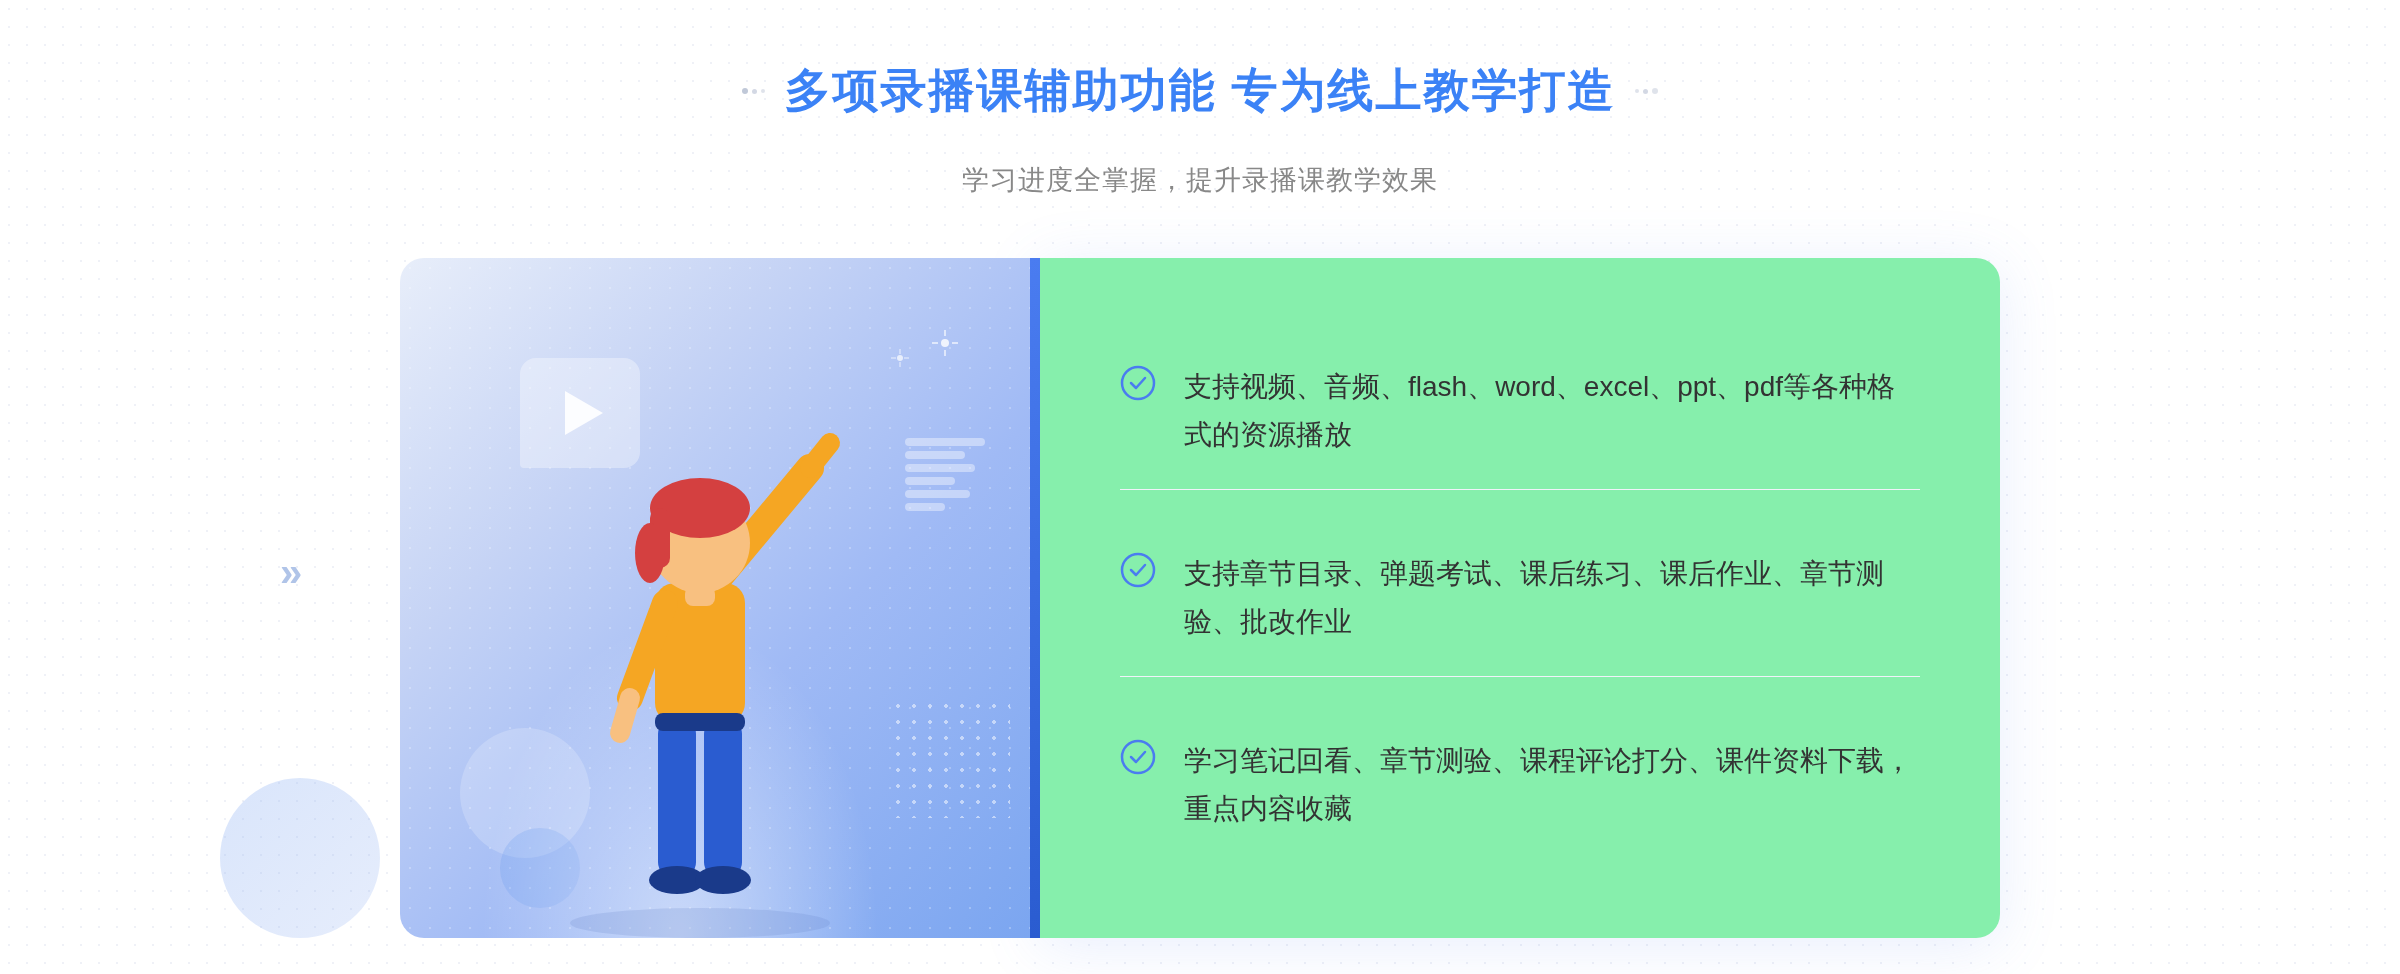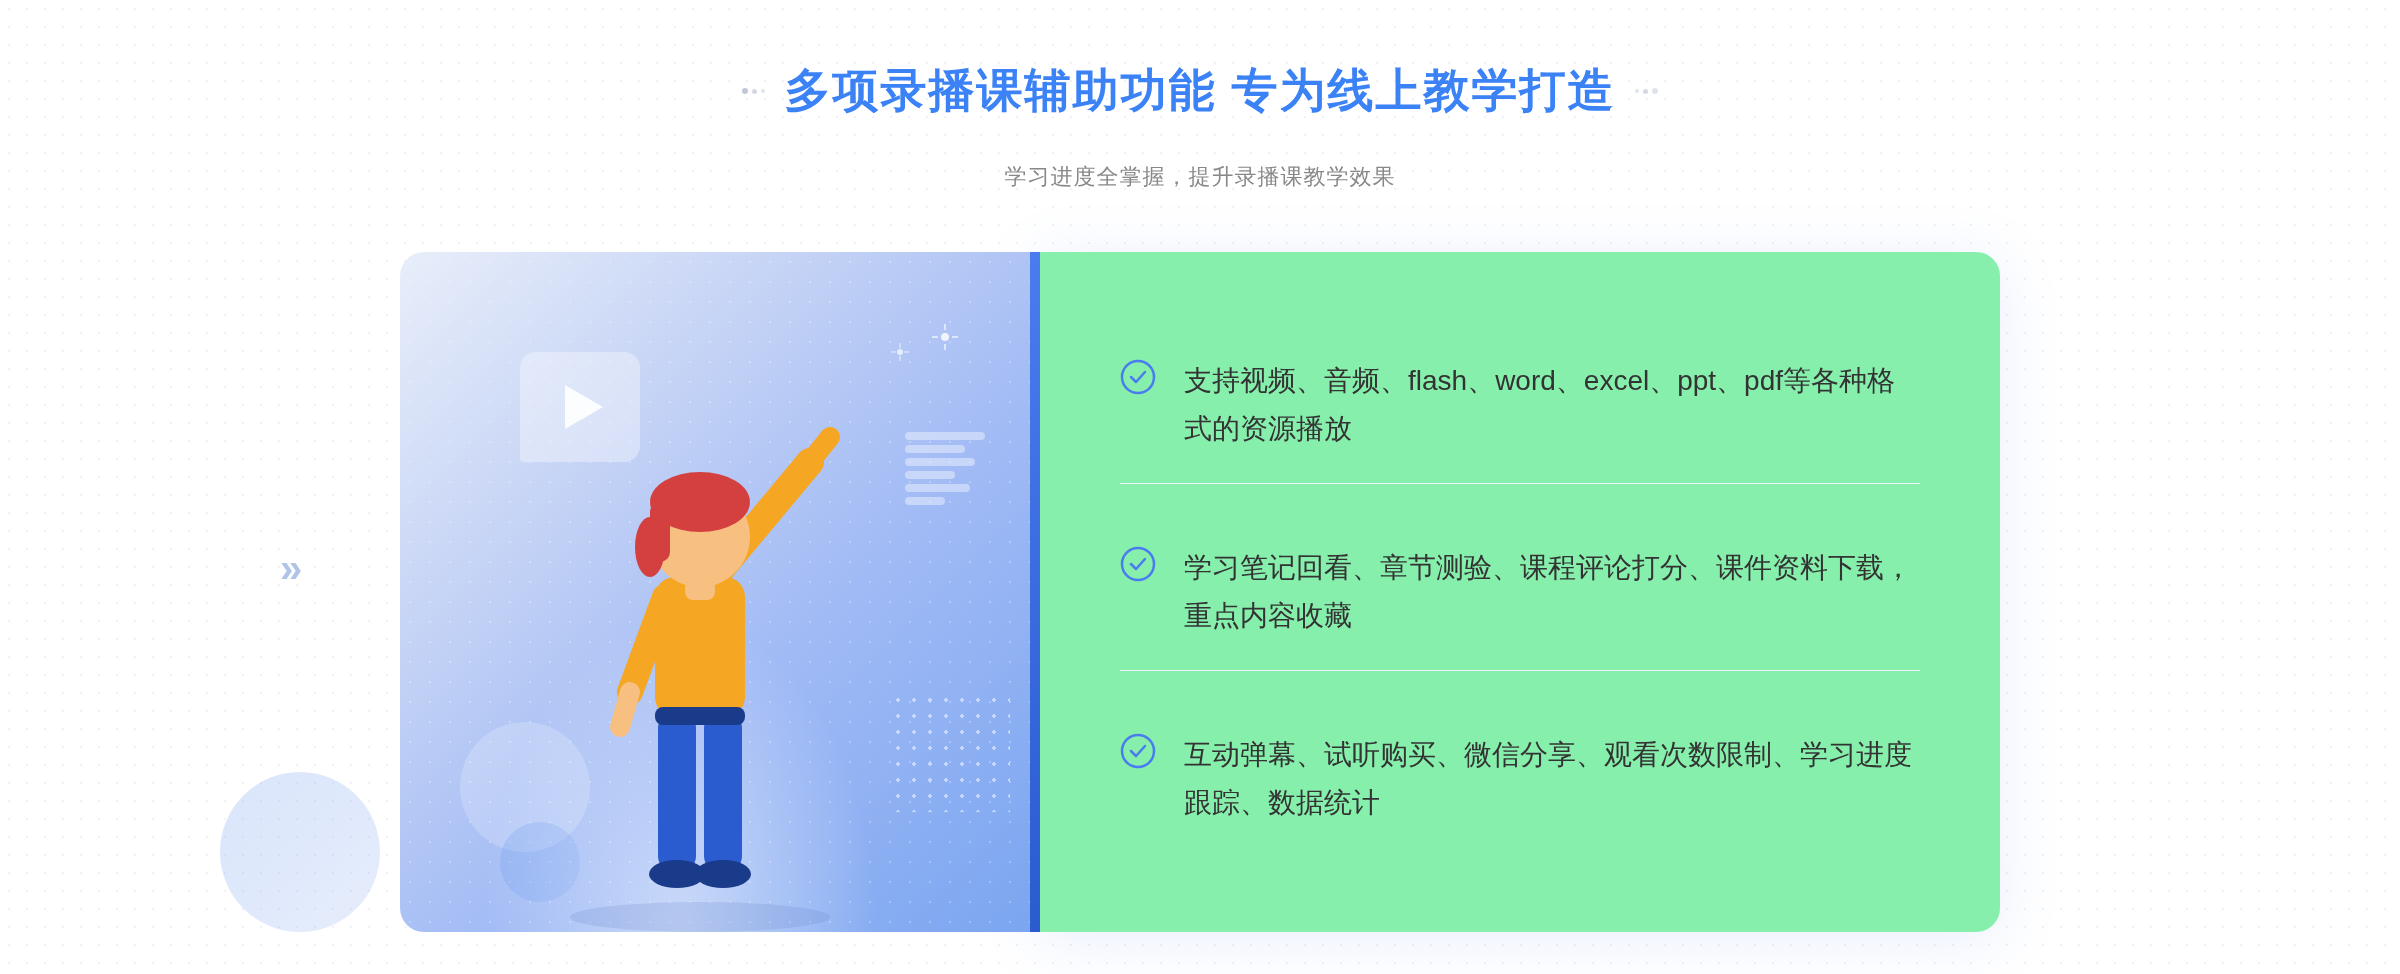--- a/index.html
+++ b/index.html
@@ -100,21 +100,21 @@
     }
 
     .main-title {
       font-size: 46px;
       font-weight: 700;
       color: #3b82f6;
       letter-spacing: 2px;
     }
 
     .sub-title {
-      font-size: 22px;
+      font-size: 27px;
       color: #888;
       letter-spacing: 1px;
       margin-top: 40px;
     }
 
     
     .content-area {
       display: flex;
       align-items: stretch;
       width: 1600px;
@@ -420,38 +420,38 @@
       <div class="feature-item">
         <div class="check-icon">
           <svg viewBox="0 0 36 36" fill="none" xmlns="http://www.w3.org/2000/svg">
             <circle cx="18" cy="18" r="16" stroke="#4a7cf0" stroke-width="2.5"></circle>
             <polyline points="11,18 16,23 25,13" stroke="#4a7cf0" stroke-width="2.5" stroke-linecap="round" stroke-linejoin="round"></polyline>
           </svg>
         </div>
         <span class="feature-text">支持视频、音频、flash、word、excel、ppt、pdf等各种格式的资源播放</span>
       </div>
 
+      <div class="feature-item">
+        <div class="check-icon">
+          <svg viewBox="0 0 36 36" fill="none" xmlns="http://www.w3.org/2000/svg">
+            <circle cx="18" cy="18" r="16" stroke="#4a7cf0" stroke-width="2.5"></circle>
+            <polyline points="11,18 16,23 25,13" stroke="#4a7cf0" stroke-width="2.5" stroke-linecap="round" stroke-linejoin="round"></polyline>
+          </svg>
+        </div>
+        <span class="feature-text">支持章节目录、弹题考试、课后练习、课后作业、章节测验、批改作业</span>
+      </div>
 
       <div class="feature-item">
         <div class="check-icon">
           <svg viewBox="0 0 36 36" fill="none" xmlns="http://www.w3.org/2000/svg">
             <circle cx="18" cy="18" r="16" stroke="#4a7cf0" stroke-width="2.5"></circle>
             <polyline points="11,18 16,23 25,13" stroke="#4a7cf0" stroke-width="2.5" stroke-linecap="round" stroke-linejoin="round"></polyline>
           </svg>
         </div>
         <span class="feature-text">学习笔记回看、章节测验、课程评论打分、课件资料下载，重点内容收藏</span>
       </div>
 
-      <div class="feature-item">
-        <div class="check-icon">
-          <svg viewBox="0 0 36 36" fill="none" xmlns="http://www.w3.org/2000/svg">
-            <circle cx="18" cy="18" r="16" stroke="#4a7cf0" stroke-width="2.5"></circle>
-            <polyline points="11,18 16,23 25,13" stroke="#4a7cf0" stroke-width="2.5" stroke-linecap="round" stroke-linejoin="round"></polyline>
-          </svg>
-        </div>
-        <span class="feature-text">互动弹幕、试听购买、微信分享、观看次数限制、学习进度跟踪、数据统计</span>
-      </div>
 
     </div>
 
   </div>
 
 </div>
 
 </body></html>

